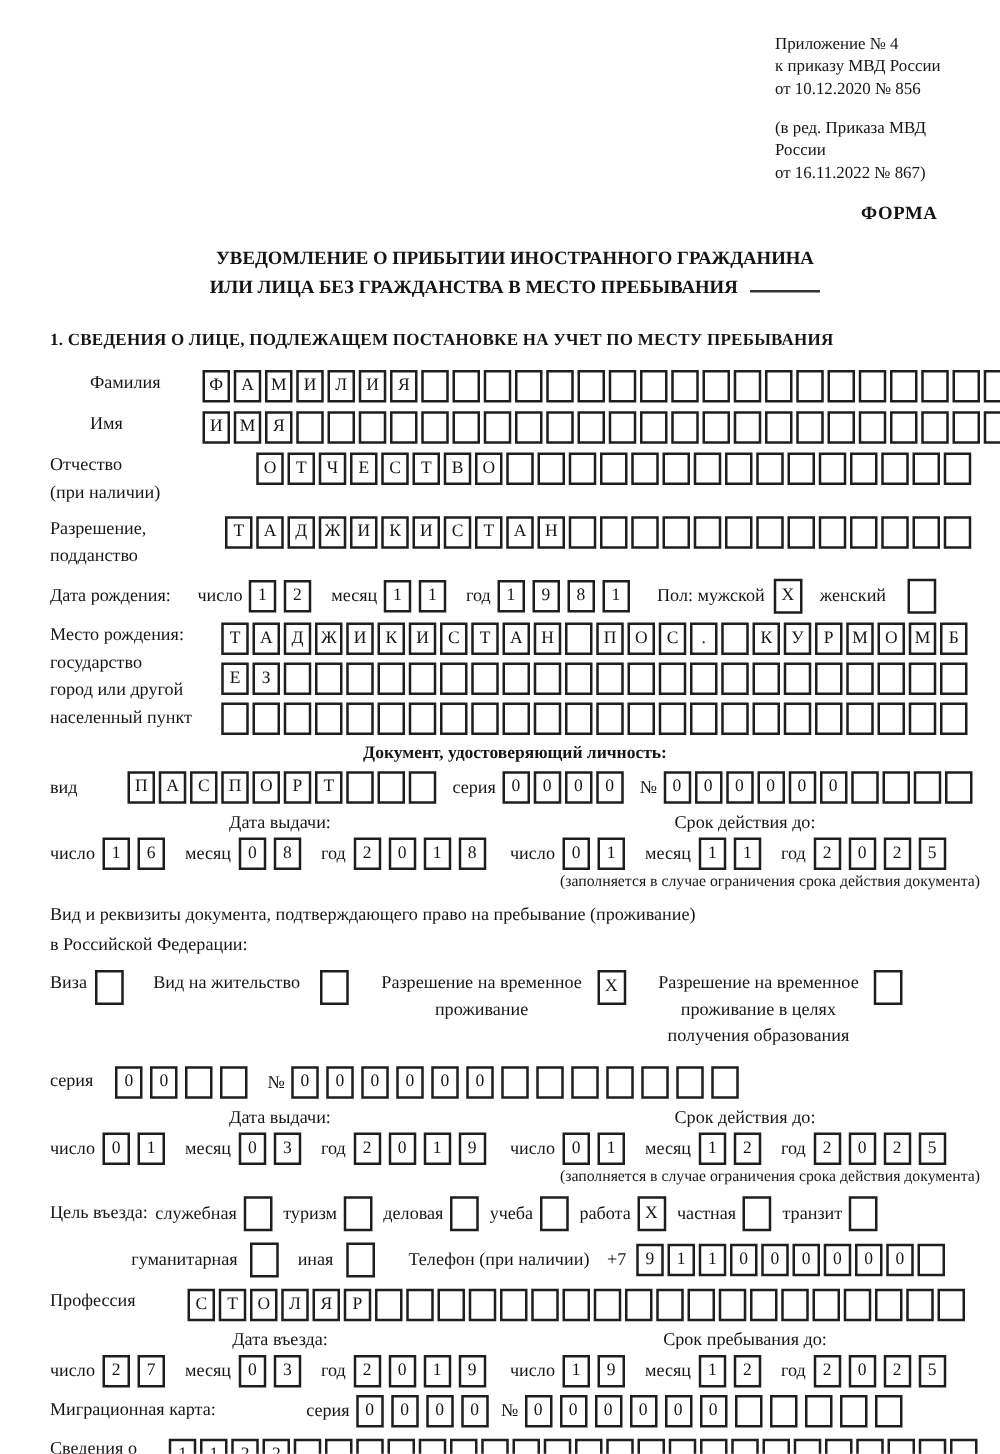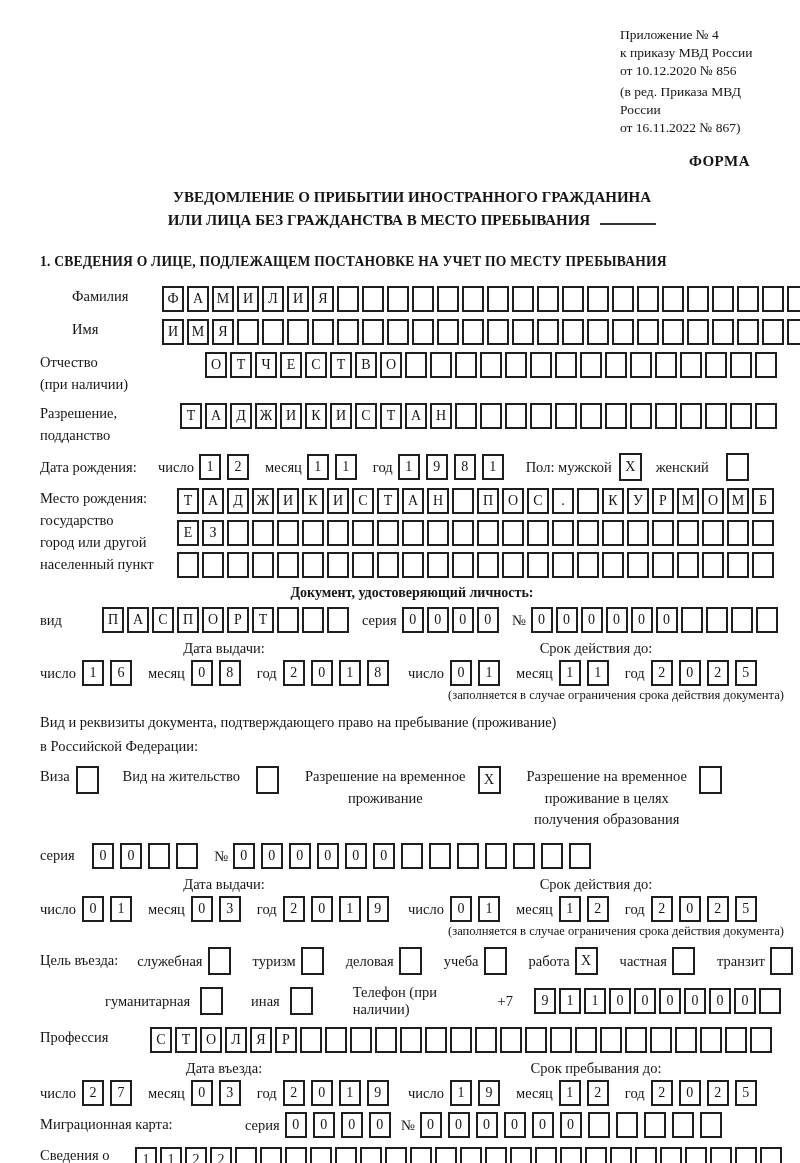--- a/index.html
+++ b/index.html
@@ -2,21 +2,21 @@
 <html><head>
 <meta charset="utf-8">
 <style>
   html,body{margin:0;padding:0;background:#fff;}
   body{width:800px;height:1163px;overflow:hidden;color:#151515;
        font-family:"Liberation Serif","DejaVu Serif",serif;}
   .page{box-sizing:border-box;width:800px;height:1163px;padding:26px 16px 0 40px;}
 
   
   .appendix{margin-left:580px;font-size:13.5px;line-height:1.32;}
-  .appendix .rev{margin-top:4px;}
+  .appendix .rev{margin-top:14px;}
   .forma{text-align:right;padding-right:34px;font-weight:bold;font-size:15px;margin-top:16px;letter-spacing:.5px;}
 
   
   .title{margin-top:16px;text-align:center;font-weight:bold;font-size:15px;line-height:1.55;}
   .blank-line{display:inline-block;width:56px;border-bottom:2px solid #333;height:13px;margin-left:10px;}
   .sec-heading{margin-top:22px;margin-bottom:16px;font-weight:bold;font-size:13.6px;letter-spacing:.2px;}
 
   
   .frow{display:flex;align-items:flex-start;margin-bottom:7px;}
   .flabel{font-size:14.5px;line-height:1.5;flex:0 0 auto;}
@@ -48,21 +48,21 @@
   .center-bold{text-align:center;font-weight:bold;font-size:14px;margin:2px 0 6px;}
 
   
   .intro{font-size:14.5px;line-height:1.6;}
   .opt-row{display:flex;align-items:flex-start;margin:8px 0 12px;}
   .opt{display:flex;align-items:flex-start;margin-right:14px;}
   .opt-text{font-size:14.5px;line-height:1.5;}
   .opt-text.center{text-align:center;}
   .opt .cbox{margin-top:0;}
 
-  .purpose-line{display:flex;align-items:center;margin-bottom:9px;flex-wrap:nowrap;gap:13px;}
+  .purpose-line{display:flex;align-items:center;margin-bottom:9px;flex-wrap:nowrap;}
   .p-item{display:flex;align-items:center;margin-right:9px;}
   .p-item .plbl{font-size:14.5px;}
   .p-item .cbox{margin-left:5px;}
   .indent65{margin-left:65px;}
   .phone-lbl{font-size:14.5px;margin:0 14px 0 18px;}
   .phone-prefix{font-size:14.5px;margin-right:8px;}
 </style>
 </head>
 <body>
 

